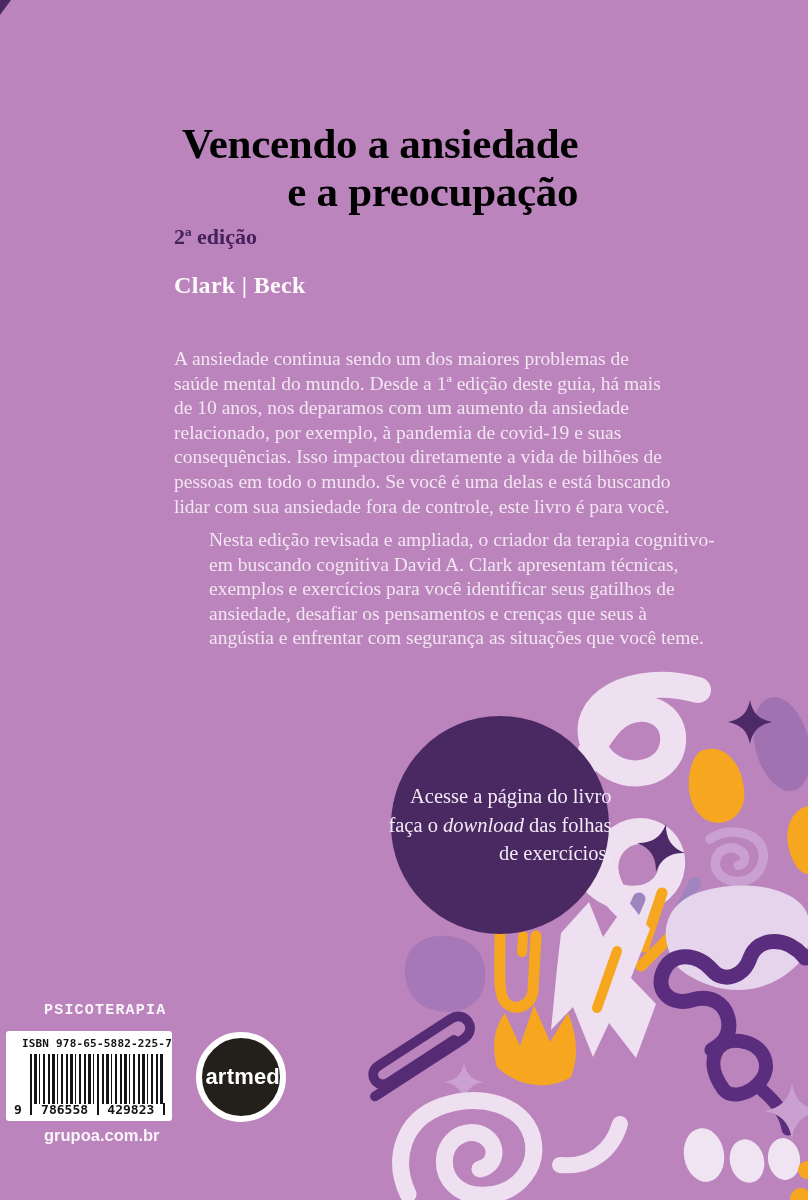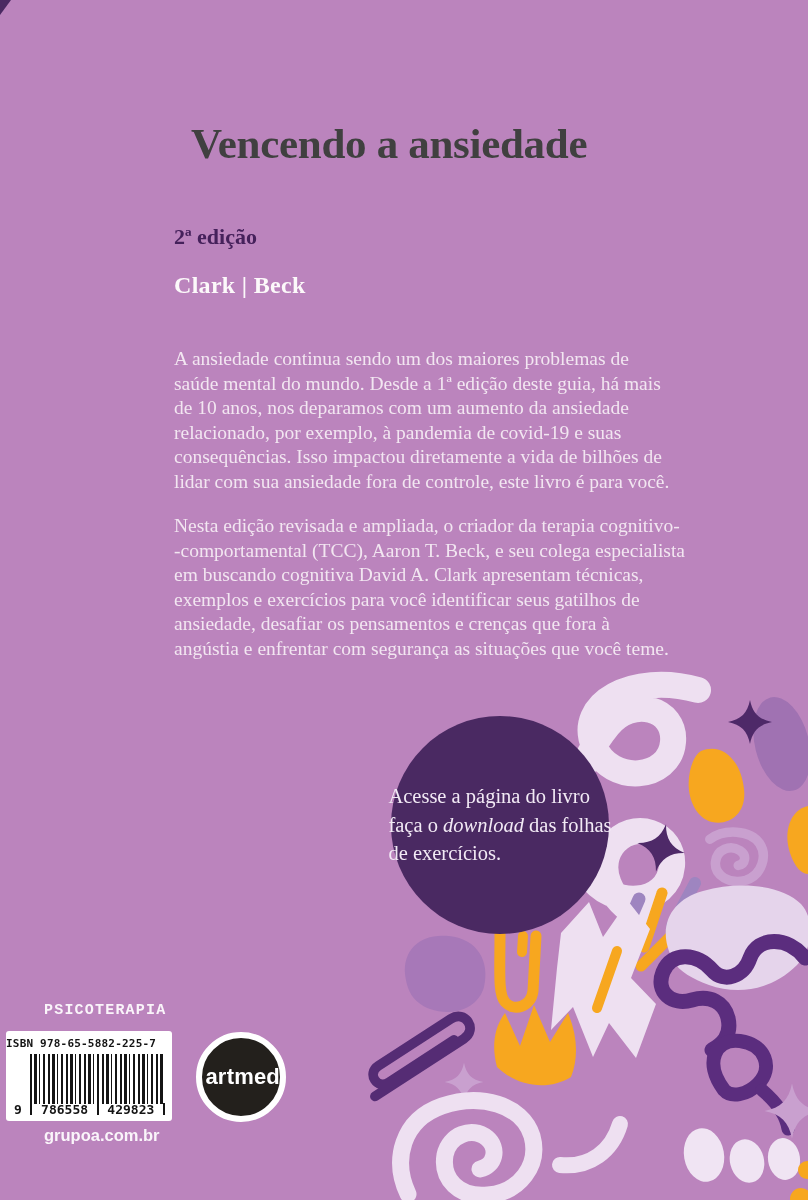--- a/index.html
+++ b/index.html
@@ -3,41 +3,41 @@
 <meta charset="utf-8">
 <style>
   html,body{margin:0;padding:0;background:#888;}
   .cover{
     position:relative;width:808px;height:1200px;overflow:hidden;
     background:#BB84BD;
     font-family:"Liberation Serif",serif;
   }
   .deco{position:absolute;left:0;top:0;z-index:1;pointer-events:none;}
   .txt{position:absolute;z-index:3;}
-  .title{left:191px;top:120px;font-size:43px;line-height:48px;font-weight:bold;color:#404040;letter-spacing:-0.3px;text-align:right;}
+  .title{left:182px;top:120px;font-size:43px;line-height:48px;font-weight:bold;color:#000000;letter-spacing:-0.3px;text-align:right;}
   .edition{left:174px;top:224px;font-size:22px;font-weight:bold;color:#45215B;}
   .authors{left:174px;top:272px;font-size:24px;font-weight:bold;color:#FCF9FA;letter-spacing:0.3px;text-align:center;}
   .blurb{left:174px;font-size:19.5px;line-height:24.6px;color:#F2E6F1;}
   .blurb1{top:347px;}
-  .blurb2{top:514px;}
+  .blurb2{top:528px;margin-left:35px;}
   .line{white-space:nowrap;}
   .promo-circle{
     position:absolute;left:391px;top:716px;width:218px;height:218px;border-radius:50%;
-    background:#4A2962;z-index:2;display:flex;align-items:center;justify-content:center;text-align:left;
+    background:#4A2962;z-index:2;display:flex;align-items:center;justify-content:center;text-align:right;
   }
   .promo-text{font-size:20.5px;line-height:28.5px;color:#F2EAF5;}
   .promo-text b{font-weight:bold;}
   .promo-text i{font-style:italic;}
   .category{left:44px;top:1002px;font-family:Liberation Mono, monospace;font-weight:bold;font-size:15px;letter-spacing:1.2px;color:#FAF5FA;}
   .barcode{
     position:absolute;left:6px;top:1031px;width:166px;height:90px;background:#FFFFFF;
     border-radius:3px;z-index:3;
   }
   .isbn-label{
-    position:absolute;left:0;right:0;top:6px;text-align:left;
+    position:absolute;left:0;right:0;top:6px;text-align:right;
     font-family:"DejaVu Sans Mono",monospace;font-weight:bold;font-size:11px;color:#141414;letter-spacing:0.2px;white-space:nowrap;
   }
   .bars{
     position:absolute;left:24px;right:9px;top:23px;height:50px;
     background:repeating-linear-gradient(90deg,
       #141414 0 2px,#fff 2px 4px,
       #141414 4px 7px,#fff 7px 9px,
       #141414 9px 10px,#fff 10px 13px,
       #141414 13px 15px,#fff 15px 18px);
   }
@@ -118,39 +118,40 @@
     <ellipse cx="704" cy="1155" rx="20" ry="27" transform="rotate(-10 704 1155)" fill="#F0E4F3"></ellipse>
     <ellipse cx="747" cy="1161" rx="17" ry="22" transform="rotate(-14 747 1161)" fill="#F0E4F3"></ellipse>
     <ellipse cx="784" cy="1159" rx="16" ry="21" transform="rotate(-8 784 1159)" fill="#F0E4F3"></ellipse>
 
     <circle cx="807" cy="1170" r="9" fill="#F7A71F"></circle>
     <circle cx="801" cy="1199" r="11" fill="#F7A71F"></circle>
   </svg>
 
   <div class="txt title">
     <div class="line">Vencendo a ansiedade</div>
+    <div class="line">e a preocupação</div>
   </div>
   <div class="txt edition">2ª edição</div>
   <div class="txt authors">Clark | Beck</div>
 
   <div class="txt blurb blurb1">
     <div class="line">A ansiedade continua sendo um dos maiores problemas de</div>
     <div class="line">saúde mental do mundo. Desde a 1ª edição deste guia, há mais</div>
     <div class="line">de 10 anos, nos deparamos com um aumento da ansiedade</div>
     <div class="line">relacionado, por exemplo, à pandemia de covid-19 e suas</div>
     <div class="line">consequências. Isso impactou diretamente a vida de bilhões de</div>
+    <div class="line">pessoas em todo o mundo. Se você é uma delas e está buscando</div>
     <div class="line">lidar com sua ansiedade fora de controle, este livro é para você.</div>
   </div>
 
   <div class="txt blurb blurb2">
     <div class="line">Nesta edição revisada e ampliada, o criador da terapia cognitivo-</div>
-    <div class="line">-comportamental (TCC), Aaron T. Beck, e seu colega especialista</div>
     <div class="line">em buscando cognitiva David A. Clark apresentam técnicas,</div>
     <div class="line">exemplos e exercícios para você identificar seus gatilhos de</div>
-    <div class="line">ansiedade, desafiar os pensamentos e crenças que fora à</div>
+    <div class="line">ansiedade, desafiar os pensamentos e crenças que seus à</div>
     <div class="line">angústia e enfrentar com segurança as situações que você teme.</div>
   </div>
 
   <div class="promo-circle">
     <div class="promo-text">
       <div class="line">Acesse a página do livro</div>
       <div class="line"><span>faça o </span><i>download</i><span> das folhas</span></div>
       <div class="line">de exercícios.</div>
     </div>
   </div>

